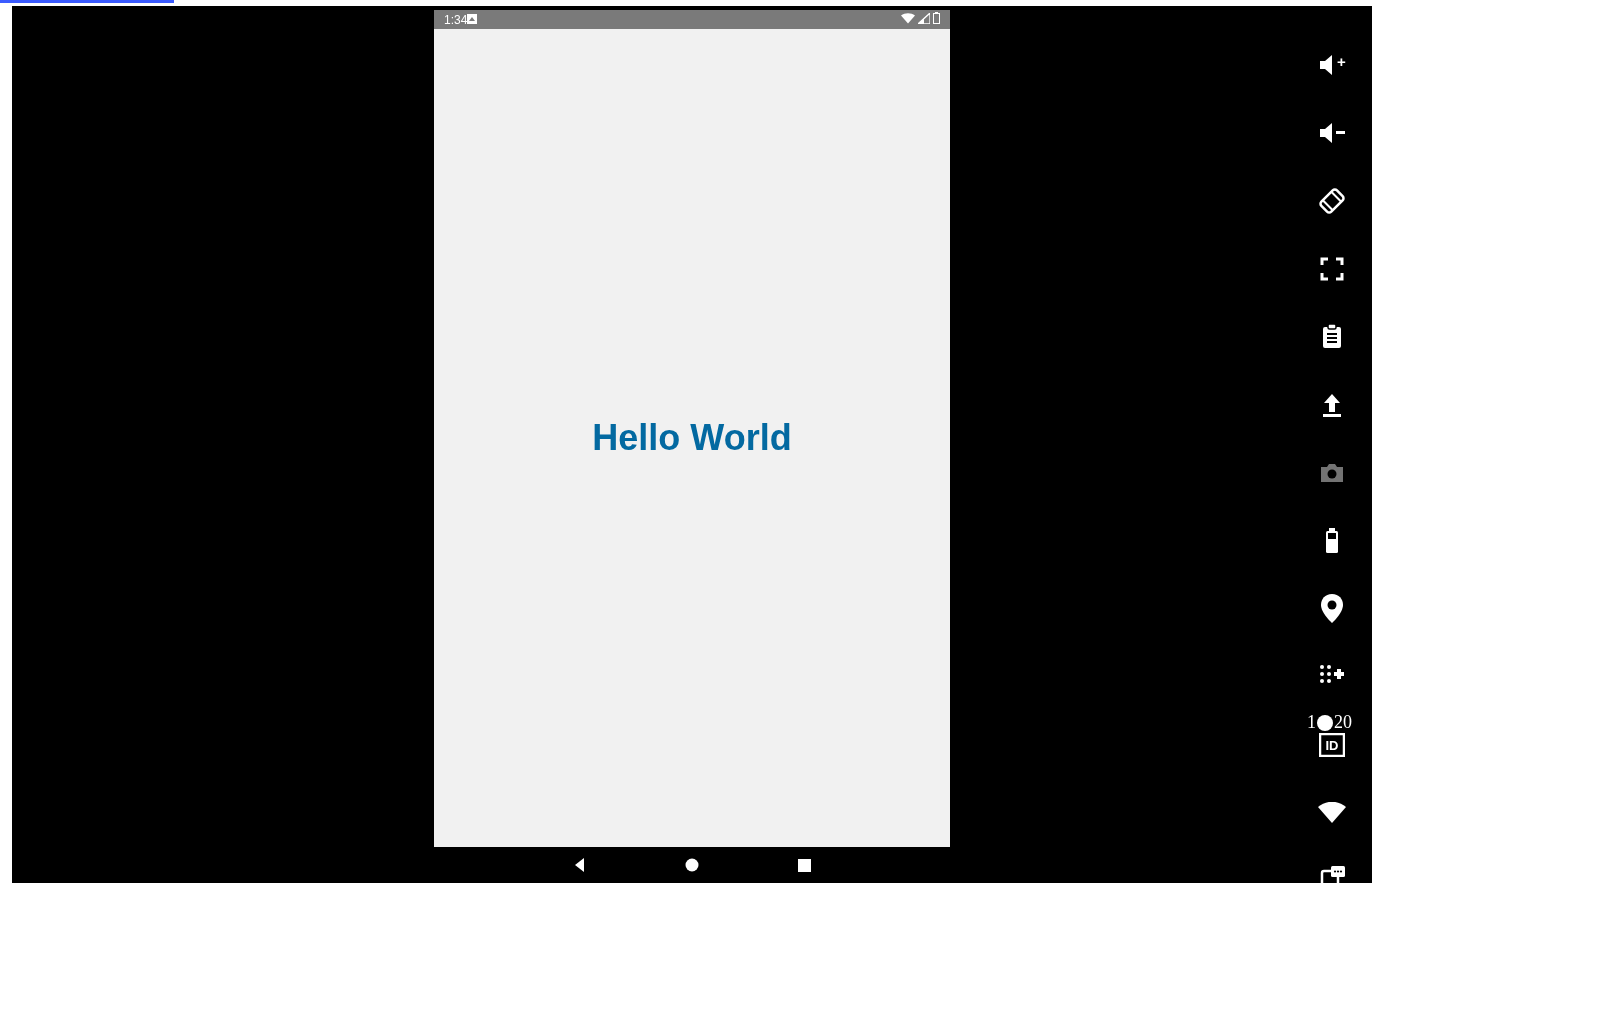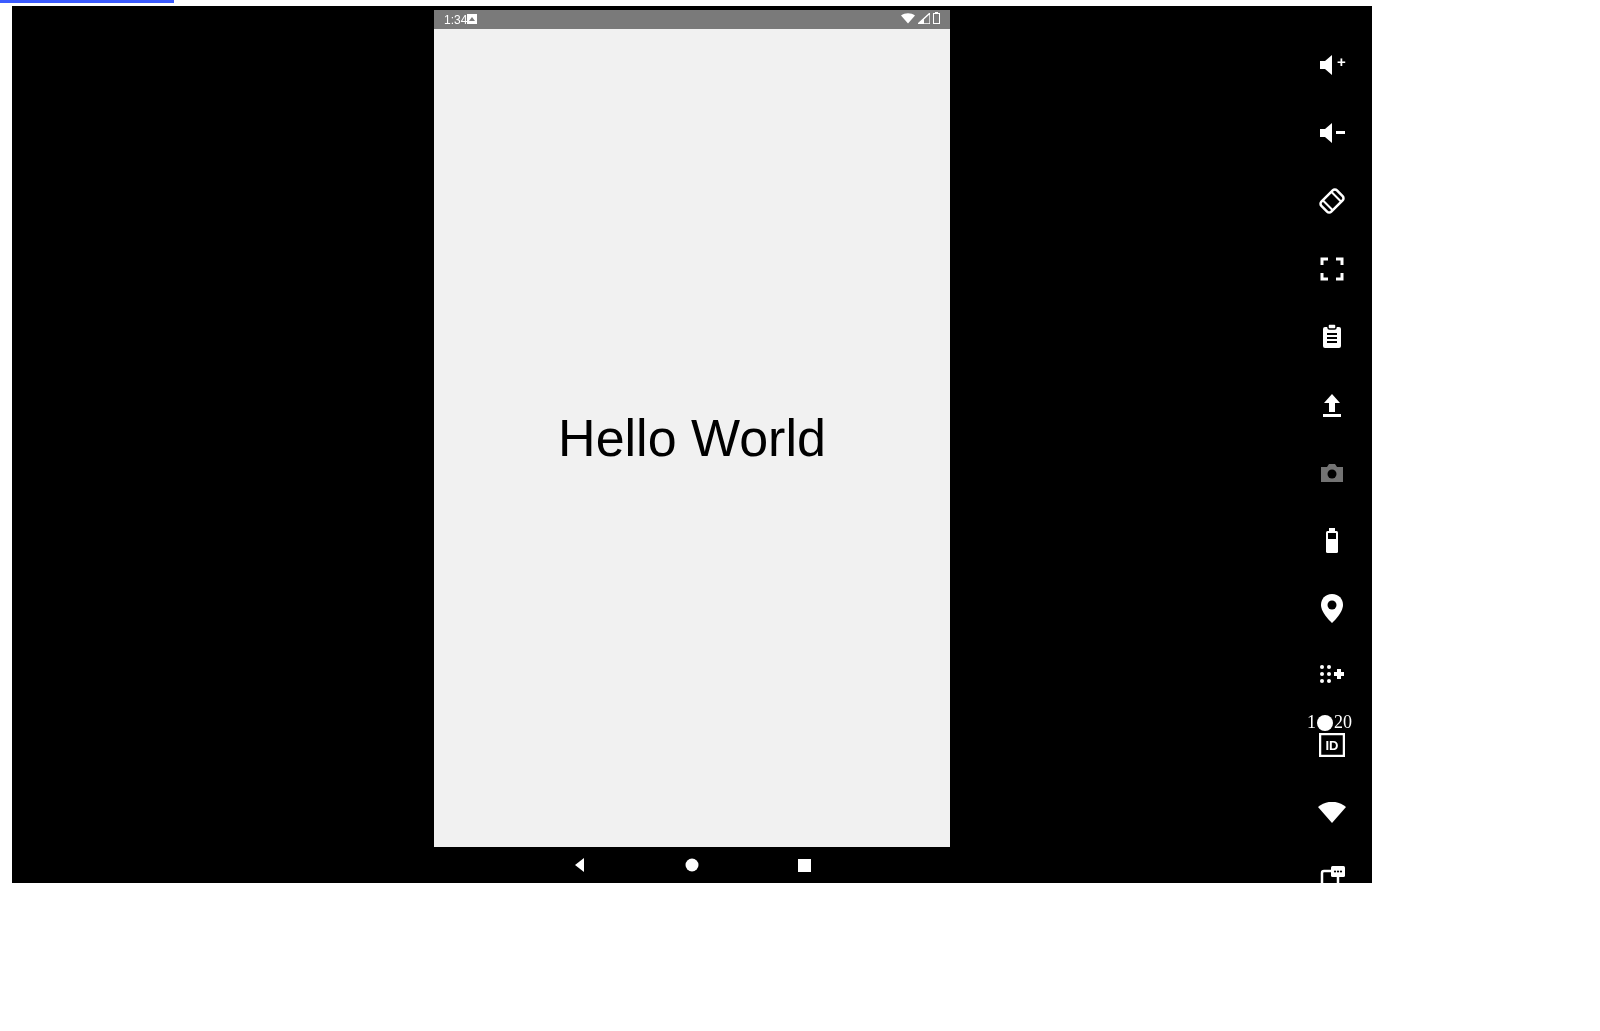--- a/index.html
+++ b/index.html
@@ -4,21 +4,21 @@
 <style>
   html,body{margin:0;padding:0;width:1600px;height:1031px;background:#fff;font-family:-apple-system,Helvetica,Arial,sans-serif;overflow:hidden}
   .top-strip{position:absolute;left:0;top:0;right:0;height:6px;background:#fff}
   .progress{position:absolute;left:0;top:0;width:174px;height:3px;background:#3b5bff}
   .viewer{position:absolute;left:12px;top:6px;right:228px;bottom:148px;background:#000}
   .device{position:absolute;left:50%;top:4px;transform:translateX(-50%);width:516px;height:873px;background:#000}
   .status-bar{position:absolute;left:0;right:0;top:0;height:19px;background:#7a7a7a;color:#fff;display:flex;align-items:center;font-size:12px;font-weight:500;padding:0 10px;box-sizing:border-box}
   .status-left{display:flex;align-items:center;}
   .status-right{margin-left:auto;display:flex;align-items:center;gap:3px}
   .screen{position:absolute;left:0;right:0;top:19px;bottom:36px;background:#f1f1f1;display:flex;align-items:center;justify-content:center}
-  .hello{font-size:52px;color:#000000;font-weight:400}
+  .hello{font-size:36px;color:#0369a1;font-weight:700}
   .nav-bar{position:absolute;left:0;right:0;bottom:0;height:36px;background:#000;display:flex;align-items:center;justify-content:center;gap:94px}
   .nav-btn{width:18px;height:18px;display:flex;align-items:center;justify-content:center;cursor:pointer}
   .emu-sidebar{position:absolute;right:18px;top:44px;width:44px;display:flex;flex-direction:column;align-items:center;gap:38px}
   .emu-btn{width:30px;height:30px;display:flex;align-items:center;justify-content:center;cursor:pointer}
   .emu-btn svg{display:block}
   .dim-btn svg{opacity:.45}
   .slide-counter{position:absolute;right:20px;bottom:150px;color:#fff;font-size:18px;font-family:Georgia,serif;display:flex;align-items:center;gap:0}
   .slide-counter .disc{display:inline-block;width:16px;height:16px;border-radius:50%;background:#fff;margin:0 1px}
   .bottom-white{position:absolute;left:0;right:0;bottom:0;height:148px;background:#fff}
 </style>

